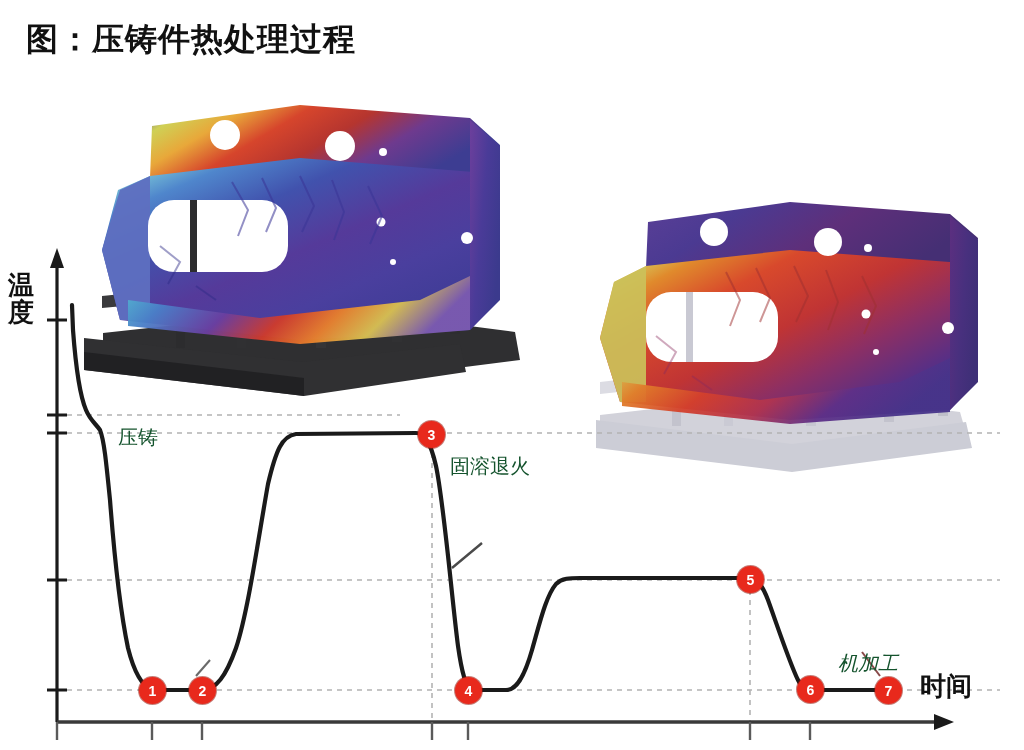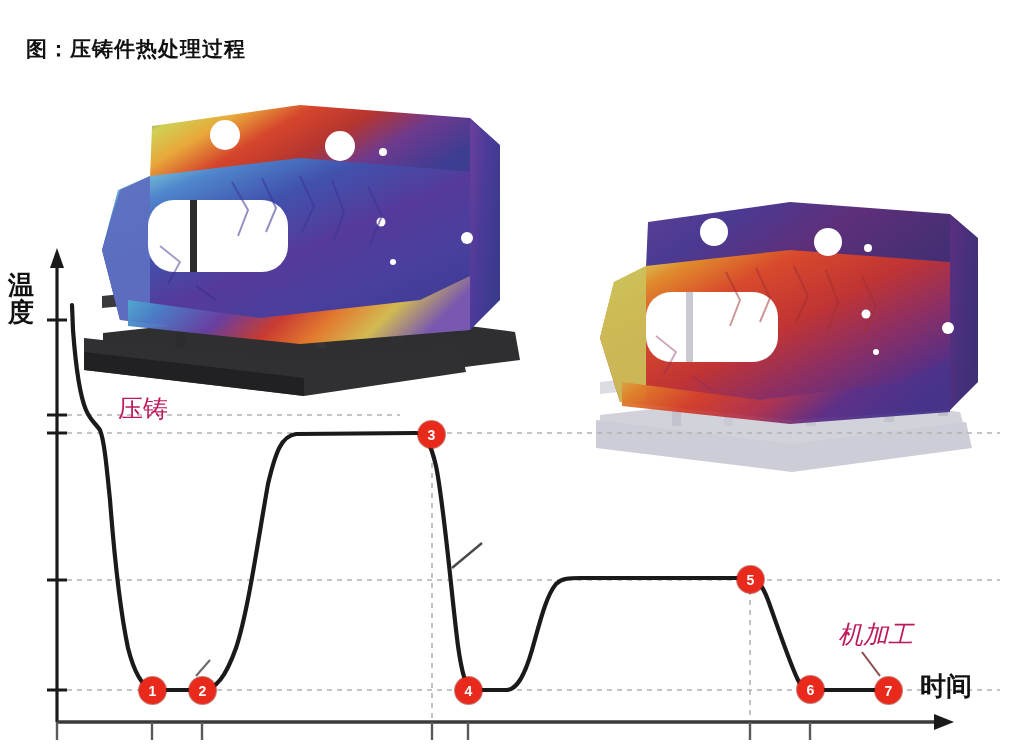--- a/index.html
+++ b/index.html
@@ -13,22 +13,22 @@
     position: relative;
     overflow: hidden;
     font-family: "Liberation Sans", "DejaVu Sans", sans-serif;
     color: #111111;
   }
 
   
   #figure-title {
     position: absolute;
     left: 26px;
-    top: 35px;
-    font-size: 21px;
+    top: 18px;
+    font-size: 32px;
     font-weight: bold;
     letter-spacing: 1px;
     color: #111111;
     white-space: nowrap;
   }
 
   
   #chart-area {
     position: absolute;
     left: 0;
@@ -59,24 +59,25 @@
   #y-axis-label span { display: block; }
   #x-axis-label {
     left: 920px;
     top: 673px;
     white-space: nowrap;
   }
 
   
   .stage-label {
     position: absolute;
-    font-size: 25px;
-    color: #be185d;
+    font-size: 20px;
+    color: #14532d;
     white-space: nowrap;
     font-family: "Liberation Serif", "DejaVu Serif", serif;
+    margin-top: 32px;
   }
   #stage-label-0 { left: 118px; top: 392px; }
   #stage-label-1 { left: 450px; top: 421px; }
   #stage-label-2 { left: 592px; top: 593px; }
   #stage-label-3 { left: 838px; top: 618px; font-style: italic; }
 
   
   .marker {
     position: absolute;
     width: 27px;
@@ -339,20 +340,21 @@
     <line x1="862" y1="652" x2="880" y2="676" stroke="#8a4a4a" stroke-width="2"></line>
   </svg>
 
   <div class="axis-label" id="y-axis-label">
       <span>温</span>
       <span>度</span>
     </div>
   <div class="axis-label" id="x-axis-label">时间</div>
 
   <div class="stage-label" id="stage-label-0">压铸</div>
+  <div class="stage-label" id="stage-label-1">固溶退火</div>
   <div class="stage-label" id="stage-label-3">机加工</div>
 
   <div class="marker" style="left:152px; top:690px;">1</div>
   <div class="marker" style="left:202px; top:690px;">2</div>
   <div class="marker" style="left:431px; top:434px;">3</div>
   <div class="marker" style="left:468px; top:690px;">4</div>
   <div class="marker" style="left:750px; top:579px;">5</div>
   <div class="marker" style="left:810px; top:689px;">6</div>
   <div class="marker" style="left:888px; top:690px;">7</div>
 

